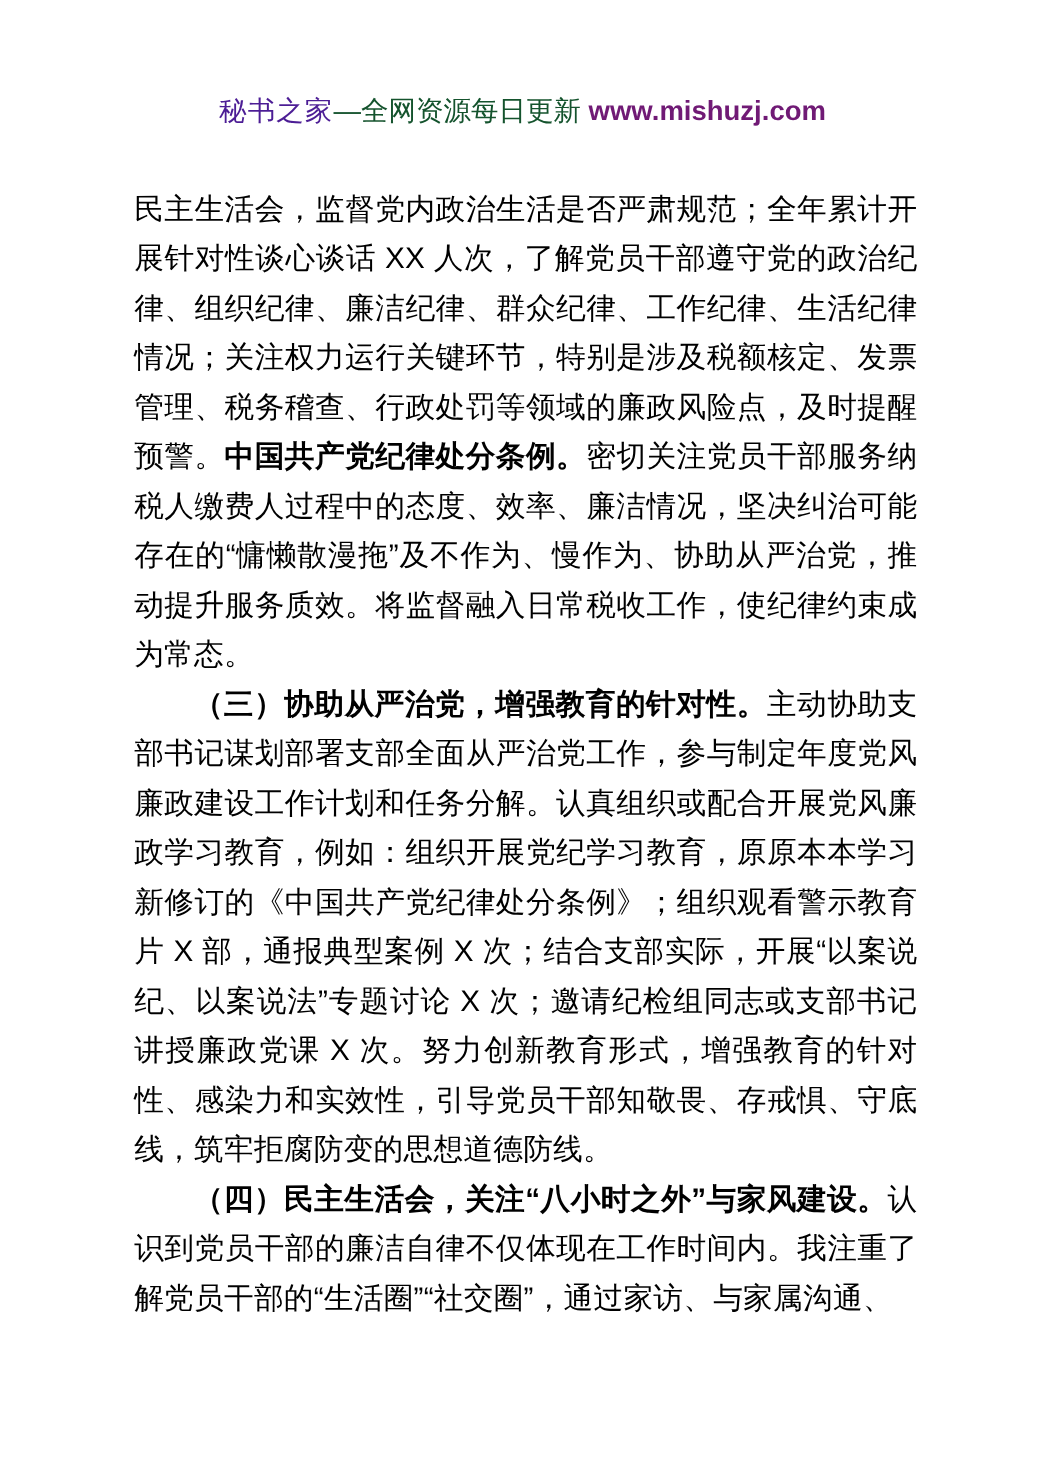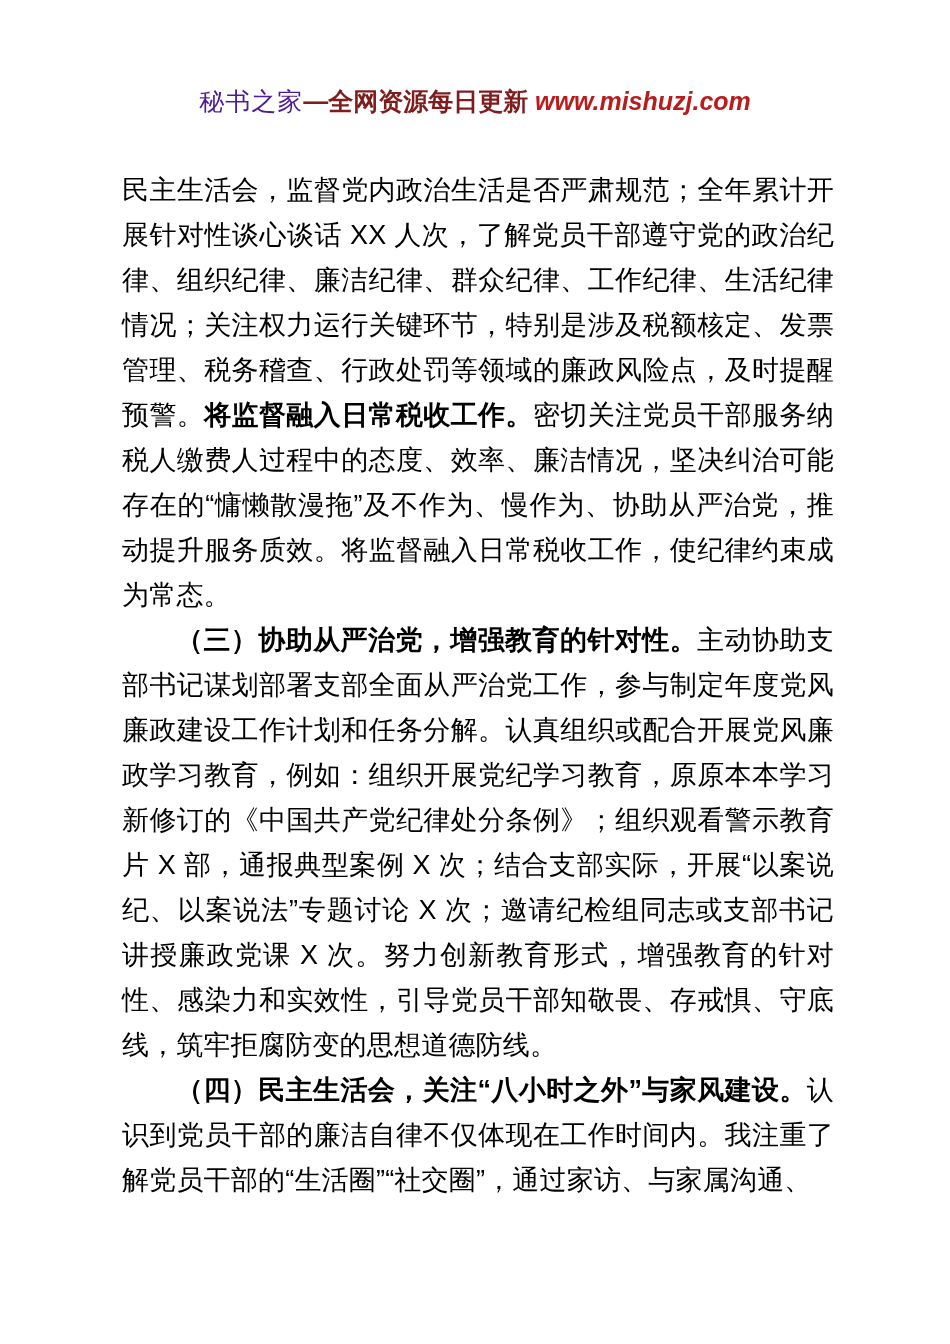--- a/index.html
+++ b/index.html
@@ -31,28 +31,27 @@
     font-size: 25px;
     line-height: 1.2;
     white-space: nowrap;
   }
   .header .brand {
     color: #4c1d95;
     font-weight: normal;
     letter-spacing: 1px;
   }
   .header .tagline {
-    color: #7f1d1d;
-    font-weight: bold;
+    color: #14532d;
+    font-weight: normal;
   }
   .header .site {
-    color: #b91c1c;
+    color: #701a75;
     font-weight: bold;
     text-decoration: none;
-    font-style: italic;
   }
   .body-text {
     position: absolute;
     left: 122px;
     top: 168px;
     width: 712px;
     font-size: 27px;
     line-height: 45px;
     text-align: justify;
     text-justify: inter-ideograph;
@@ -72,18 +71,18 @@
 </head>
 <body>
 
 <div class="page">
 
   <div class="header">
     <span class="brand">秘书之家</span><span class="tagline">—全网资源每日更新</span> <span class="site">www.mishuzj.com</span>
   </div>
 
   <div class="body-text" id="doc-body">
-      <p><span>民主生活会，监督党内政治生活是否严肃规范；全年累计开展针对性谈心谈话 XX 人次，了解党员干部遵守党的政治纪律、组织纪律、廉洁纪律、群众纪律、工作纪律、生活纪律情况；关注权力运行关键环节，特别是涉及税额核定、发票管理、税务稽查、行政处罚等领域的廉政风险点，及时提醒预警。</span><span class="b">将监督融入日常税收工作。</span><span>密切关注党员干部服务纳税人缴费人过程中的态度、效率、廉洁情况，坚决纠治可能存在的“慵懒散漫拖”及不作为、慢作为、协助从严治党，推动提升服务质效。将监督融入日常税收工作，使纪律约束成为常态。</span></p>
+      <p><span>民主生活会，监督党内政治生活是否严肃规范；全年累计开展针对性谈心谈话 XX 人次，了解党员干部遵守党的政治纪律、组织纪律、廉洁纪律、群众纪律、工作纪律、生活纪律情况；关注权力运行关键环节，特别是涉及税额核定、发票管理、税务稽查、行政处罚等领域的廉政风险点，及时提醒预警。</span><span class="b">中国共产党纪律处分条例。</span><span>密切关注党员干部服务纳税人缴费人过程中的态度、效率、廉洁情况，坚决纠治可能存在的“慵懒散漫拖”及不作为、慢作为、协助从严治党，推动提升服务质效。将监督融入日常税收工作，使纪律约束成为常态。</span></p>
       <p class="indent"><span class="b">（三）协助从严治党，增强教育的针对性。</span><span>主动协助支部书记谋划部署支部全面从严治党工作，参与制定年度党风廉政建设工作计划和任务分解。认真组织或配合开展党风廉政学习教育，例如：组织开展党纪学习教育，原原本本学习新修订的《中国共产党纪律处分条例》；组织观看警示教育片 X 部，通报典型案例 X 次；结合支部实际，开展“以案说纪、以案说法”专题讨论 X 次；邀请纪检组同志或支部书记讲授廉政党课 X 次。努力创新教育形式，增强教育的针对性、感染力和实效性，引导党员干部知敬畏、存戒惧、守底线，筑牢拒腐防变的思想道德防线。</span></p>
       <p class="indent"><span class="b">（四）民主生活会，关注“八小时之外”与家风建设。</span><span>认识到党员干部的廉洁自律不仅体现在工作时间内。我注重了解党员干部的“生活圈”“社交圈”，通过家访、与家属沟通、</span></p>
     </div>
 
 </div>
 
 </body></html>

